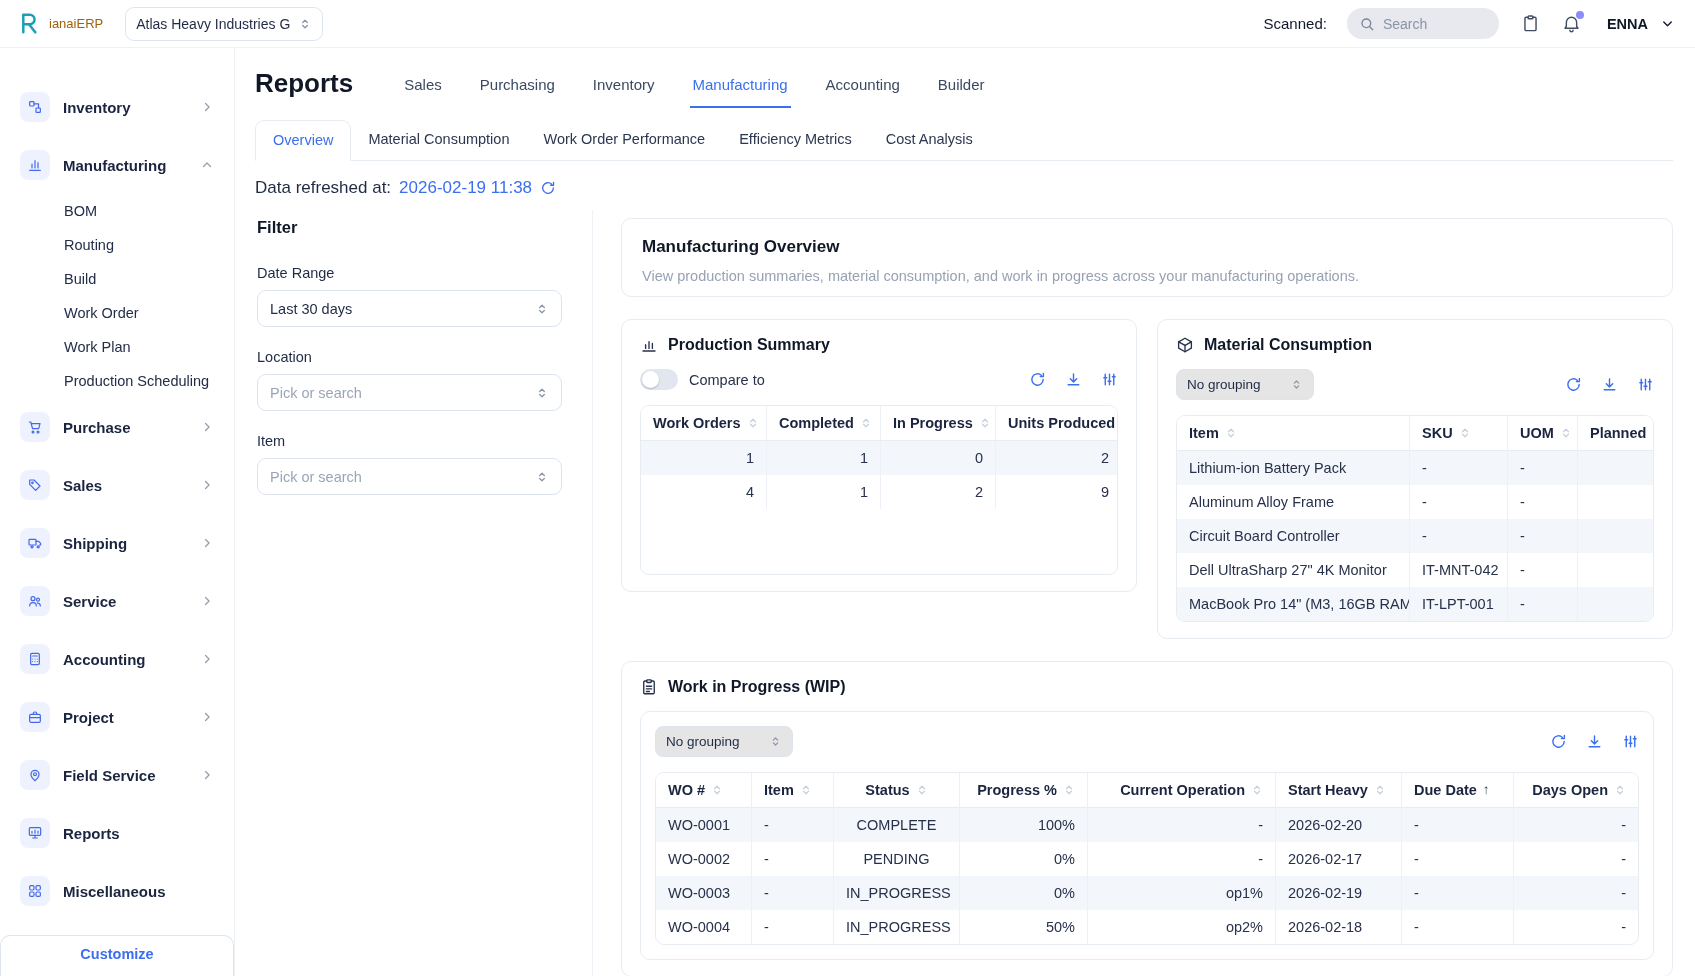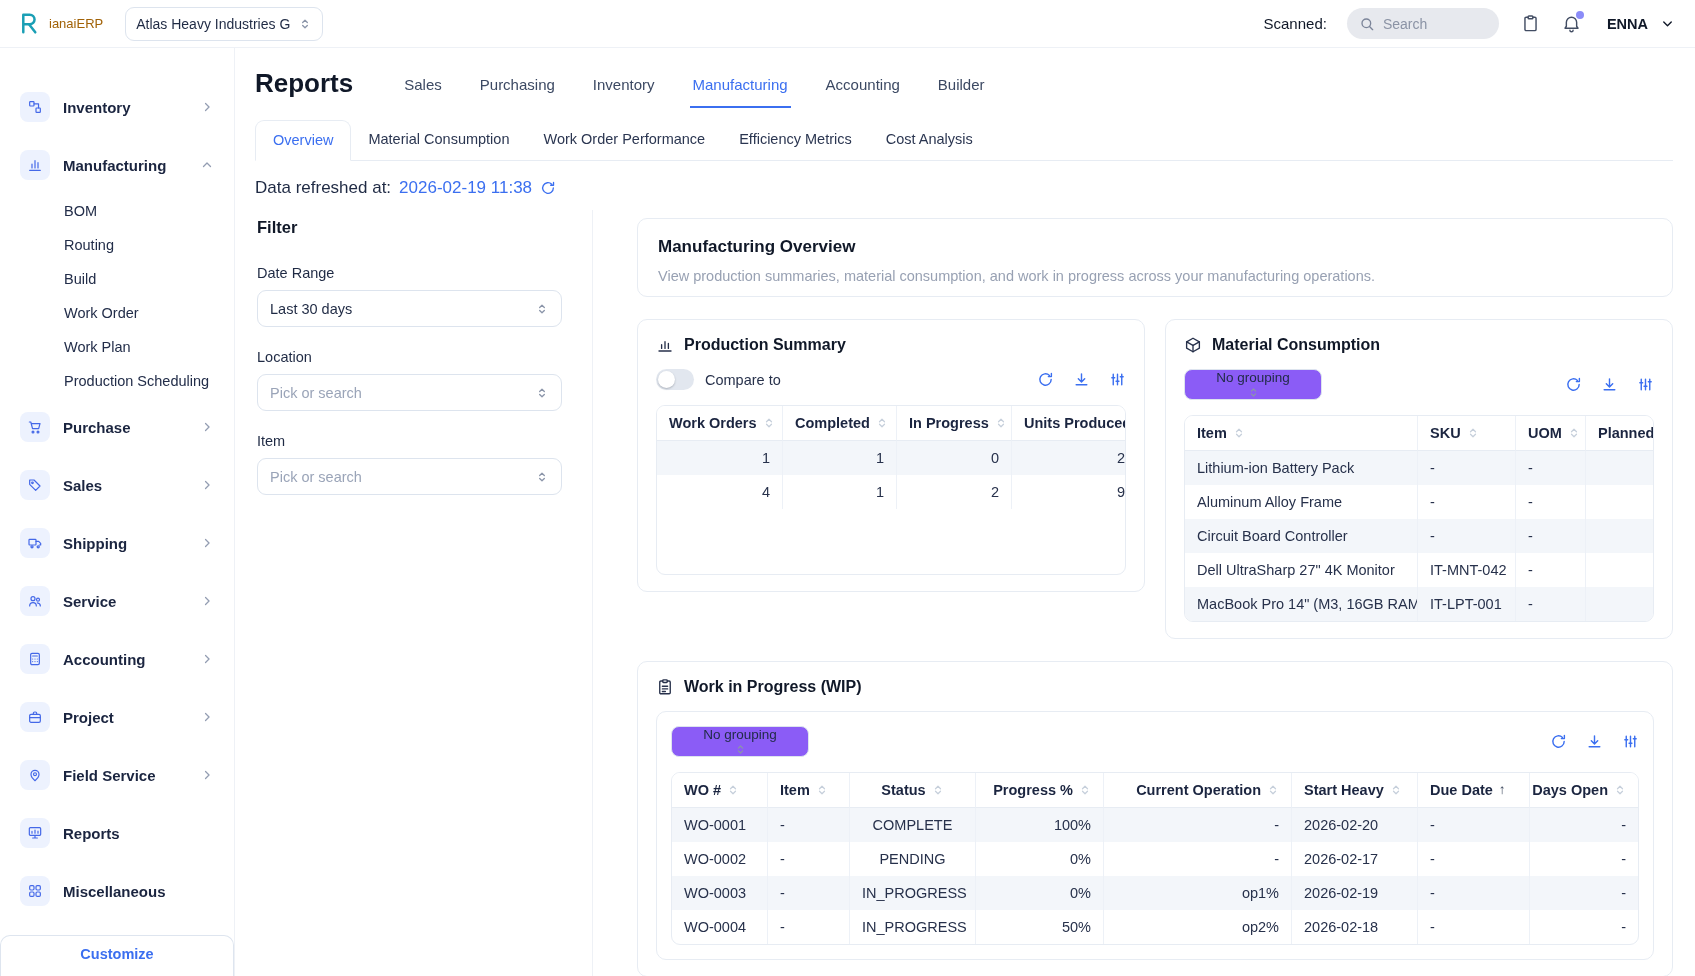--- a/index.html
+++ b/index.html
@@ -41,21 +41,21 @@
   .tab.active { color:#3b6ff0; border-bottom-color:#3b6ff0; }
 
   .subtabs { display:flex; margin-top:12px; border-bottom:1px solid #e7ecf3; }
   .subtab { padding:11px 17px 12px; font-size:14.5px; color:#2b3651; cursor:pointer; }
   .subtab.active { border:1px solid #e7ecf3; border-bottom:1px solid #fff; margin-bottom:-1px; border-radius:9px 9px 0 0; color:#3b6ff0; background:#fff; }
 
   .refresh-line { display:flex; align-items:center; gap:8px; margin:17px 0 8px; font-size:17px; color:#1f2a44; }
   .refresh-line .val { color:#3b6ff0; }
   .refresh-line .ric { color:#3b6ff0; display:flex; cursor:pointer; }
 
-  .content { display:flex; flex:1; overflow:hidden; margin-top:4px;gap:16px; }
+  .content { display:flex; flex:1; overflow:hidden; margin-top:4px; }
   .filter-col { width:338px; flex-shrink:0; border-right:1px solid #eef1f6; padding:8px 30px 0 2px; }
   .filter-title { font-size:16.5px; font-weight:700; margin-bottom:28px; color:#101828; }
   .field { margin-bottom:22px; }
   .field-label { font-size:14.5px; margin-bottom:9px; color:#1f2a44; }
   .selectbox { height:37px; border:1px solid #dde4ee; border-radius:9px; display:flex; align-items:center; justify-content:space-between; padding:0 12px; font-size:14.5px; color:#1f2a44; cursor:pointer; background:#fff; gap:8px; }
   .selectbox input { border:none; outline:none; flex:1; min-width:0; font:inherit; color:#1f2a44; background:transparent; }
   .selectbox input::placeholder { color:#9aa4b8; }
   .updown { color:#8b95a9; display:flex; flex-shrink:0; }
 
   .cards-col { flex:1; padding:8px 0 0 28px; display:flex; flex-direction:column; gap:22px; overflow:hidden; min-width:0; }
@@ -70,21 +70,21 @@
   .card-head { display:flex; align-items:center; gap:10px; }
   .card-title { font-size:16px; font-weight:700; color:#101828; }
   .card-ico { color:#27314b; display:flex; }
 
   .controls { display:flex; align-items:center; margin-top:15px; }
   .toggle { width:38px; height:21px; border-radius:11px; background:#e2e7ef; position:relative; cursor:pointer; flex-shrink:0; }
   .toggle .knob { position:absolute; top:2px; left:2px; width:17px; height:17px; border-radius:50%; background:#fff; box-shadow:0 1px 2px rgba(16,24,40,.25); }
   .controls .lbl { margin-left:11px; font-size:14.5px; color:#27314b; }
   .actions { margin-left:auto; display:flex; gap:19px; color:#3b6ff0; align-items:center; }
   .actions .aic { display:flex; cursor:pointer; }
-  .grp-select { width:138px; height:31px; border:1px solid #dde4ee; border-radius:8px; display:flex; align-items:center; justify-content:space-between; padding:0 10px; font-size:13.5px; color:#1f2a44; cursor:pointer; background:#8b5cf6;flex-direction:column; }
+  .grp-select { width:138px; height:31px; border:1px solid #dde4ee; border-radius:8px; display:flex; align-items:center; justify-content:space-between; padding:0 10px; font-size:13.5px; color:#1f2a44; cursor:pointer; background:#e5e5e5; }
 
   .tbl-wrap { margin-top:15px; border:1px solid #e7ecf3; border-radius:9px; overflow:hidden; }
   table { border-collapse:separate; border-spacing:0; }
   th { font-size:14.5px; font-weight:700; color:#1b2540; text-align:left; padding:9px 12px; border-bottom:1px solid #e7ecf3; white-space:nowrap; background:#fff; }
   td { font-size:14.5px; color:#27314b; padding:9px 12px; white-space:nowrap; overflow:hidden; }
   th + th, td + td { border-left:1px solid #edf1f7; }
   tbody tr:nth-child(odd) td { background:#f3f6fa; }
   .th-inner { display:flex; align-items:center; gap:6px; }
   .th-inner.right { justify-content:flex-end; }
   .th-inner.center { justify-content:center; }

